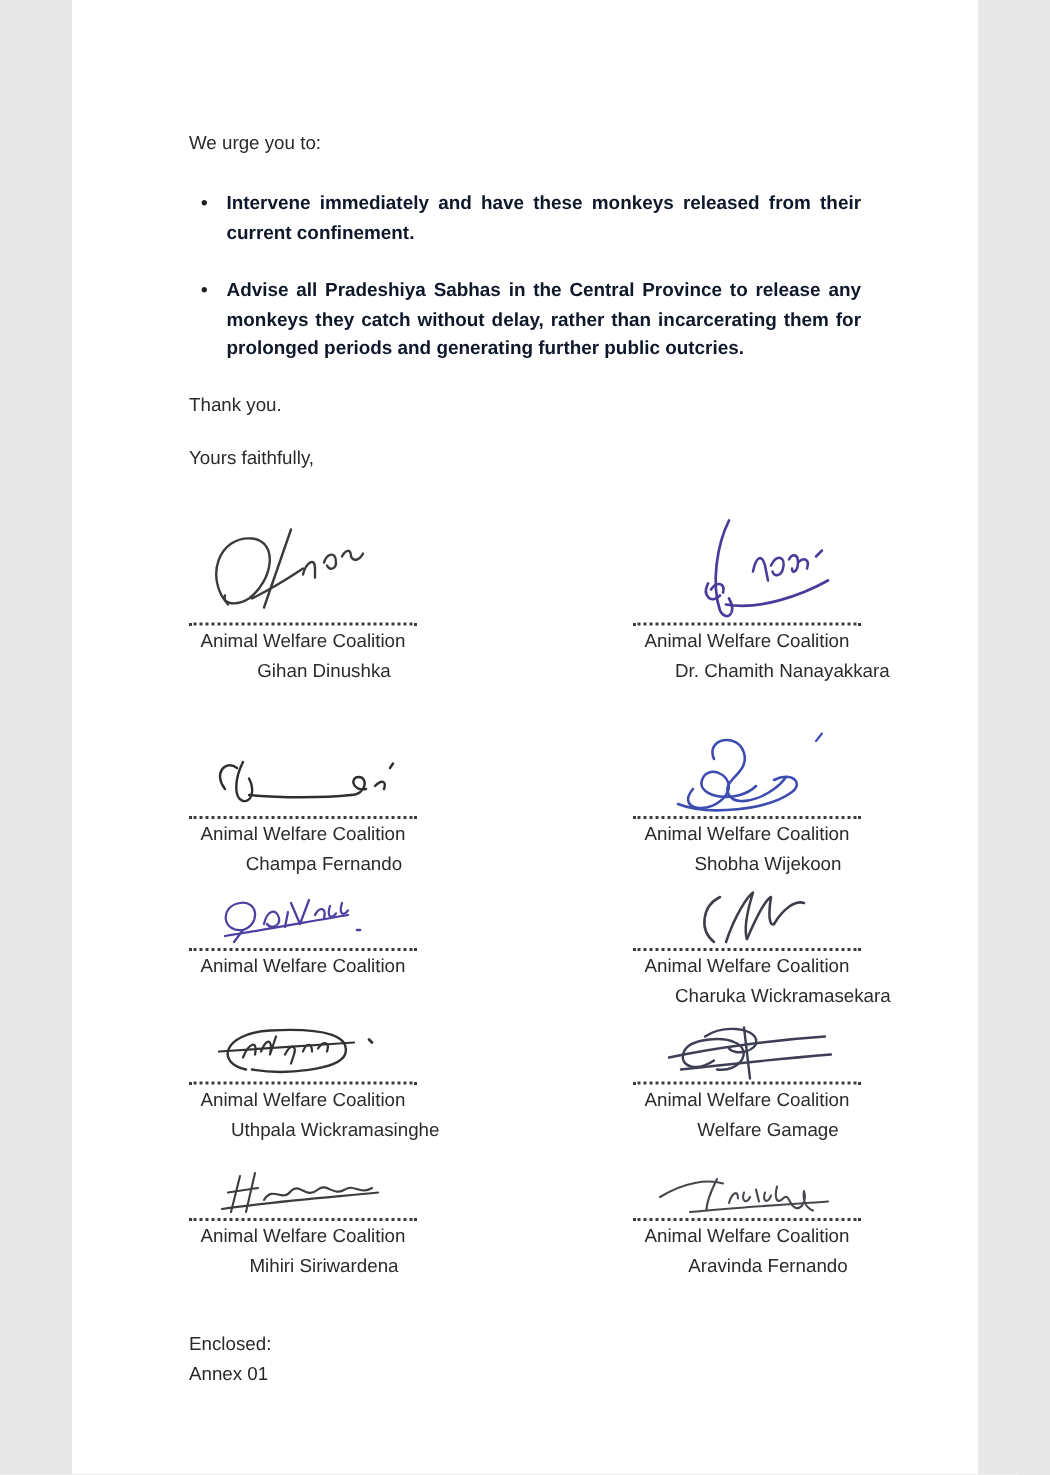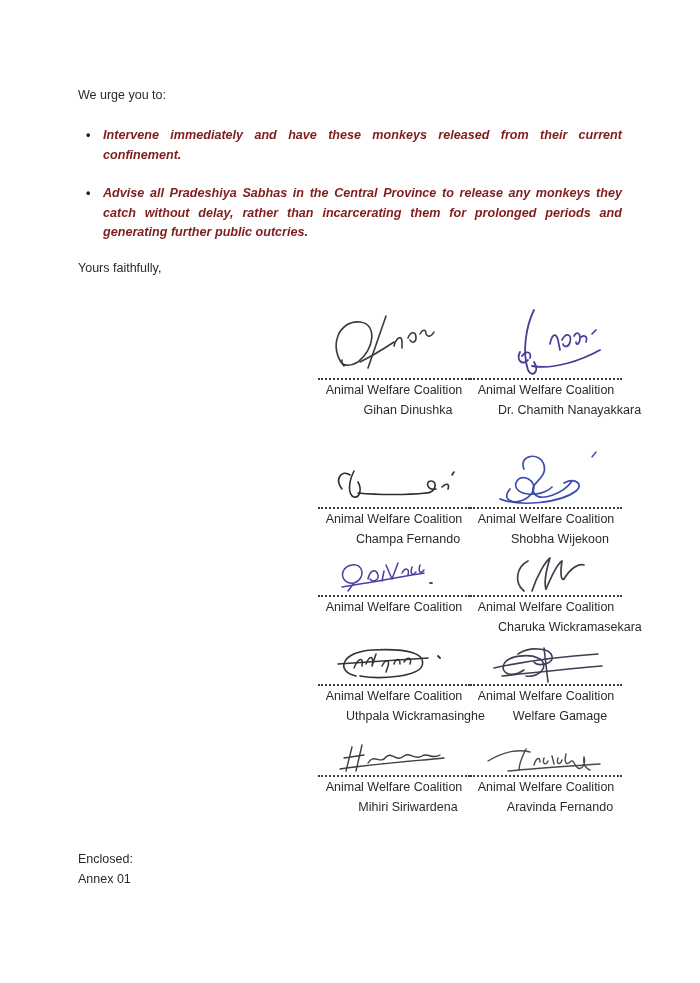--- a/index.html
+++ b/index.html
@@ -1,42 +1,42 @@
 <!DOCTYPE html>
 <html><head>
 <meta charset="utf-8">
 <style>
   html,body{margin:0;padding:0;background:#e8e8e8;}
   .page{
     position:relative;
-    width:700px;height:983px;
+    width:604px;height:983px;
     margin:0 auto;
     background:#ffffff;
     box-sizing:border-box;
     padding:86px 78px 0 78px;
     font-family:"Liberation Sans", sans-serif;
     color:#2a2a2c;
     overflow:hidden;
   }
   .intro{margin:0;font-size:12.5px;line-height:19px;}
   .bullet{display:flex;margin-top:21px;}
   .bullet + .bullet{margin-top:19px;}
   .bullet .marker{
     flex:0 0 25px;box-sizing:border-box;padding-left:8px;
     font-size:12.6px;font-weight:700;line-height:19.5px;color:#1e1e20;
   }
   .bullet .btext{
     flex:1;font-size:12.6px;font-weight:700;line-height:19.5px;
-    text-align:justify;color:#7f1d1d;font-style:italic;
+    text-align:justify;color:#0f172a;
   }
   .thanks{margin:18px 0 0 0;font-size:12.5px;line-height:19px;}
   .vale{margin:16px 0 0 0;font-size:12.5px;line-height:19px;}
 
   .sig-grid{margin-top:0;}
-  .sig-row{display:flex;justify-content:flex-end;}
+  .sig-row{display:flex;justify-content:space-between;}
   .sig-cell{width:152px;display:flex;flex-direction:column;}
   .sig-area{display:flex;align-items:flex-end;justify-content:center;}
   .r1 .sig-area{height:100px;}
   .r2 .sig-area{height:87px;}
   .r3 .sig-area{height:46px;}
   .r4 .sig-area{height:47px;}
   .r5 .sig-area{height:49px;}
   .sig-area svg{display:block;}
   .dotline{border-bottom:2px dotted #3c3c3e;width:100%;height:0;}
   .org{font-size:12.5px;line-height:20px;text-align:center;color:#2b2b2d;white-space:nowrap;}
@@ -55,20 +55,21 @@
 
   <div class="bullet">
     <span class="marker">•</span>
     <span class="btext">Intervene immediately and have these monkeys released from their current confinement.</span>
   </div>
   <div class="bullet">
     <span class="marker">•</span>
     <span class="btext">Advise all Pradeshiya Sabhas in the Central Province to release any monkeys they catch without delay, rather than incarcerating them for prolonged periods and generating further public outcries.</span>
   </div>
 
+  <p class="thanks">Thank you.</p>
   <p class="vale">Yours faithfully,</p>
 
   <div class="sig-grid">
 
     <div class="sig-row r1">
       <div class="sig-cell">
         <div class="sig-area">
           <svg class="sig" width="140" height="68" viewBox="0 0 140 68" style="color: rgb(59, 59, 61);">
             <path stroke-width="1.6" d="M20,56 C4,38 14,10 36,12 C54,14 50,40 34,52 C26,57 16,56 18,50"></path>
             <path stroke-width="1.6" d="M62,6 L44,58"></path>

